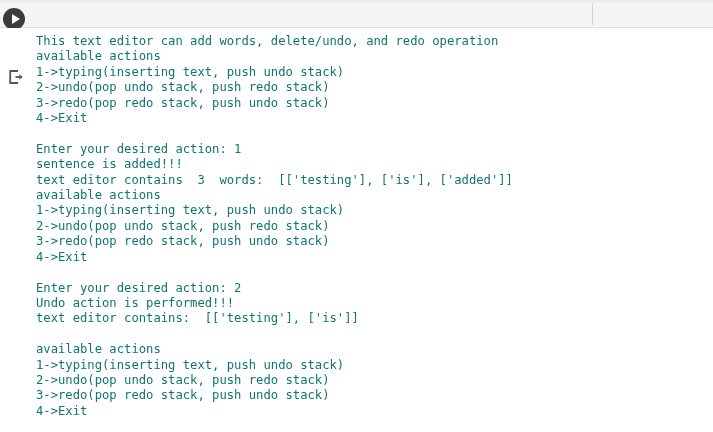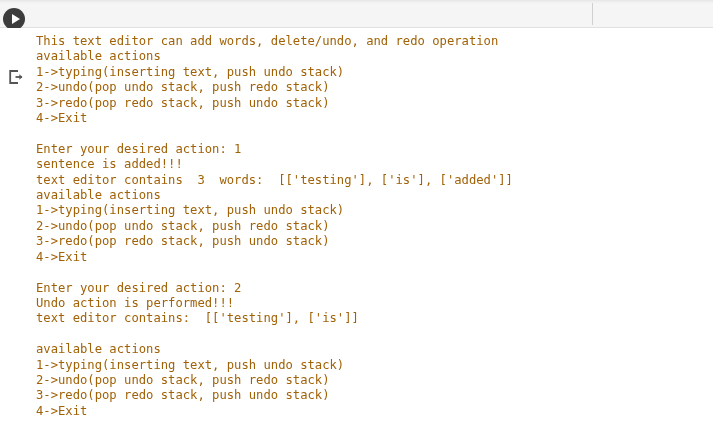--- a/index.html
+++ b/index.html
@@ -85,21 +85,21 @@
     right: 0;
     bottom: 0;
     padding: 6px 0 0 2px;
     box-sizing: border-box;
   }
   .output-text {
     margin: 0;
     font-family: "DejaVu Sans Mono", "Liberation Mono", monospace;
     font-size: 12.2px;
     line-height: 15.4px;
-    color: #a16207;
+    color: #0f766e;
     white-space: pre;
     letter-spacing: 0px;
   }
 </style>
 </head>
 <body>
 
 <div class="toolbar">
   <div class="run-btn" title="Run">
     <span class="tri"></span>

